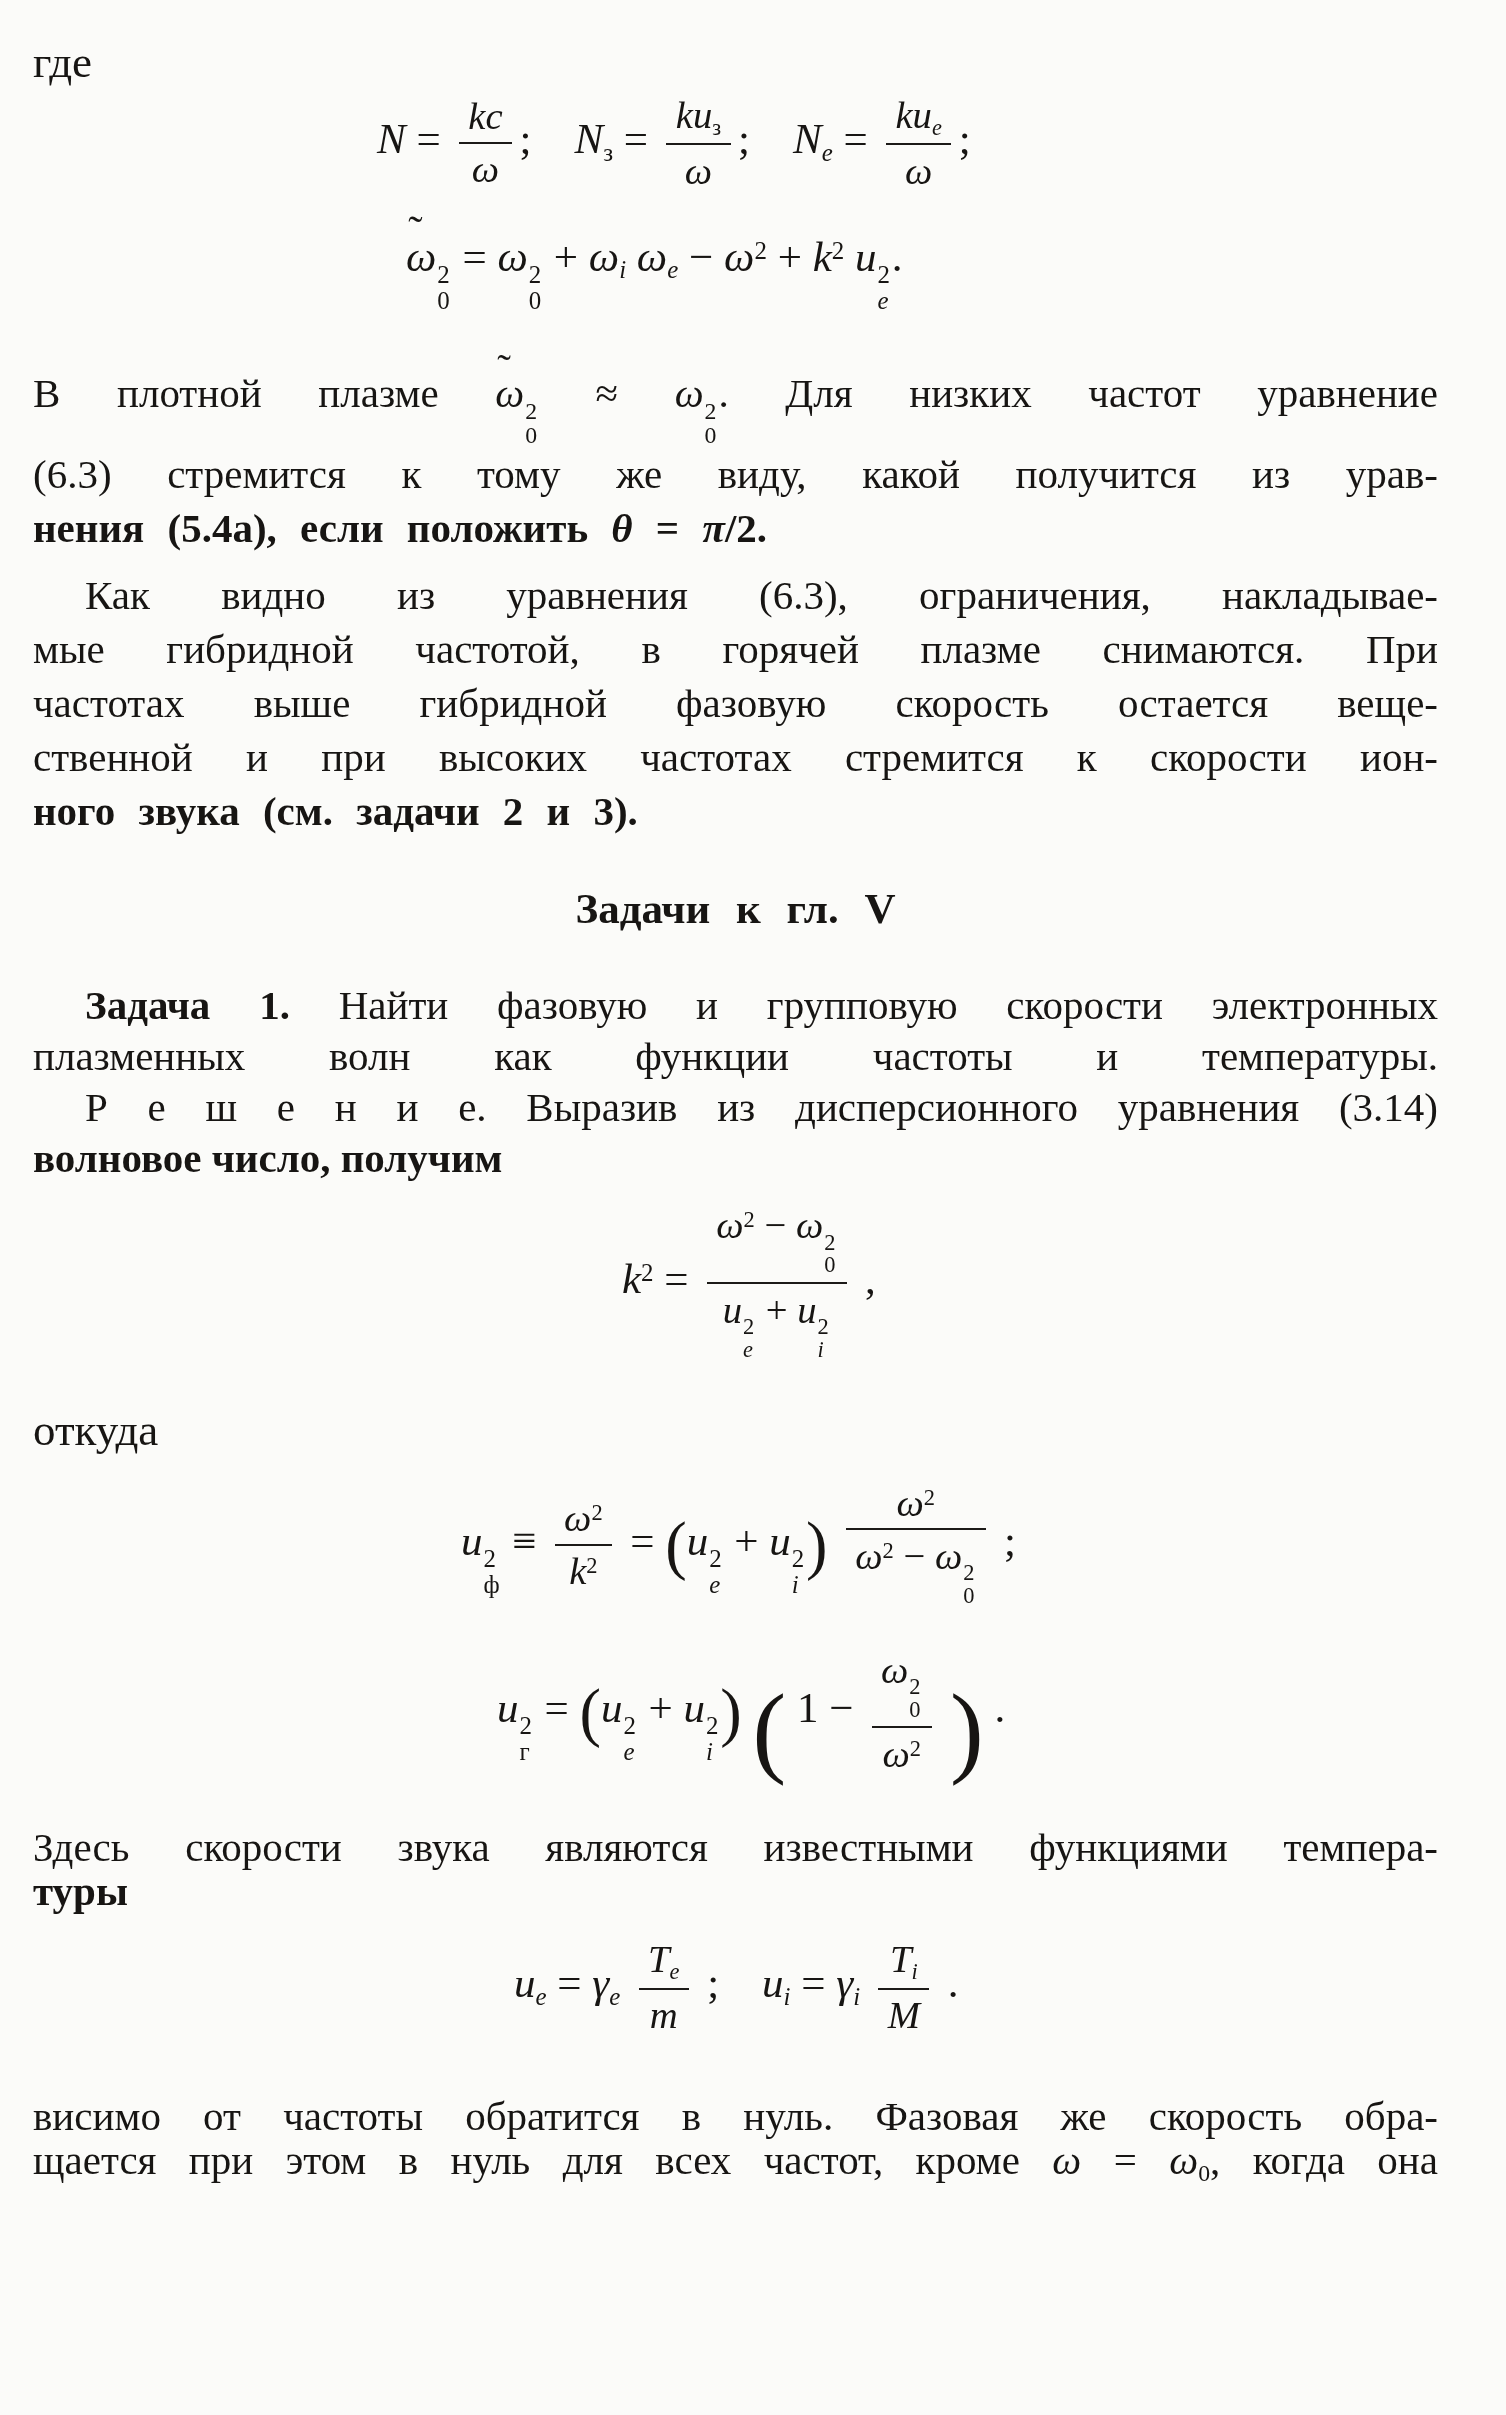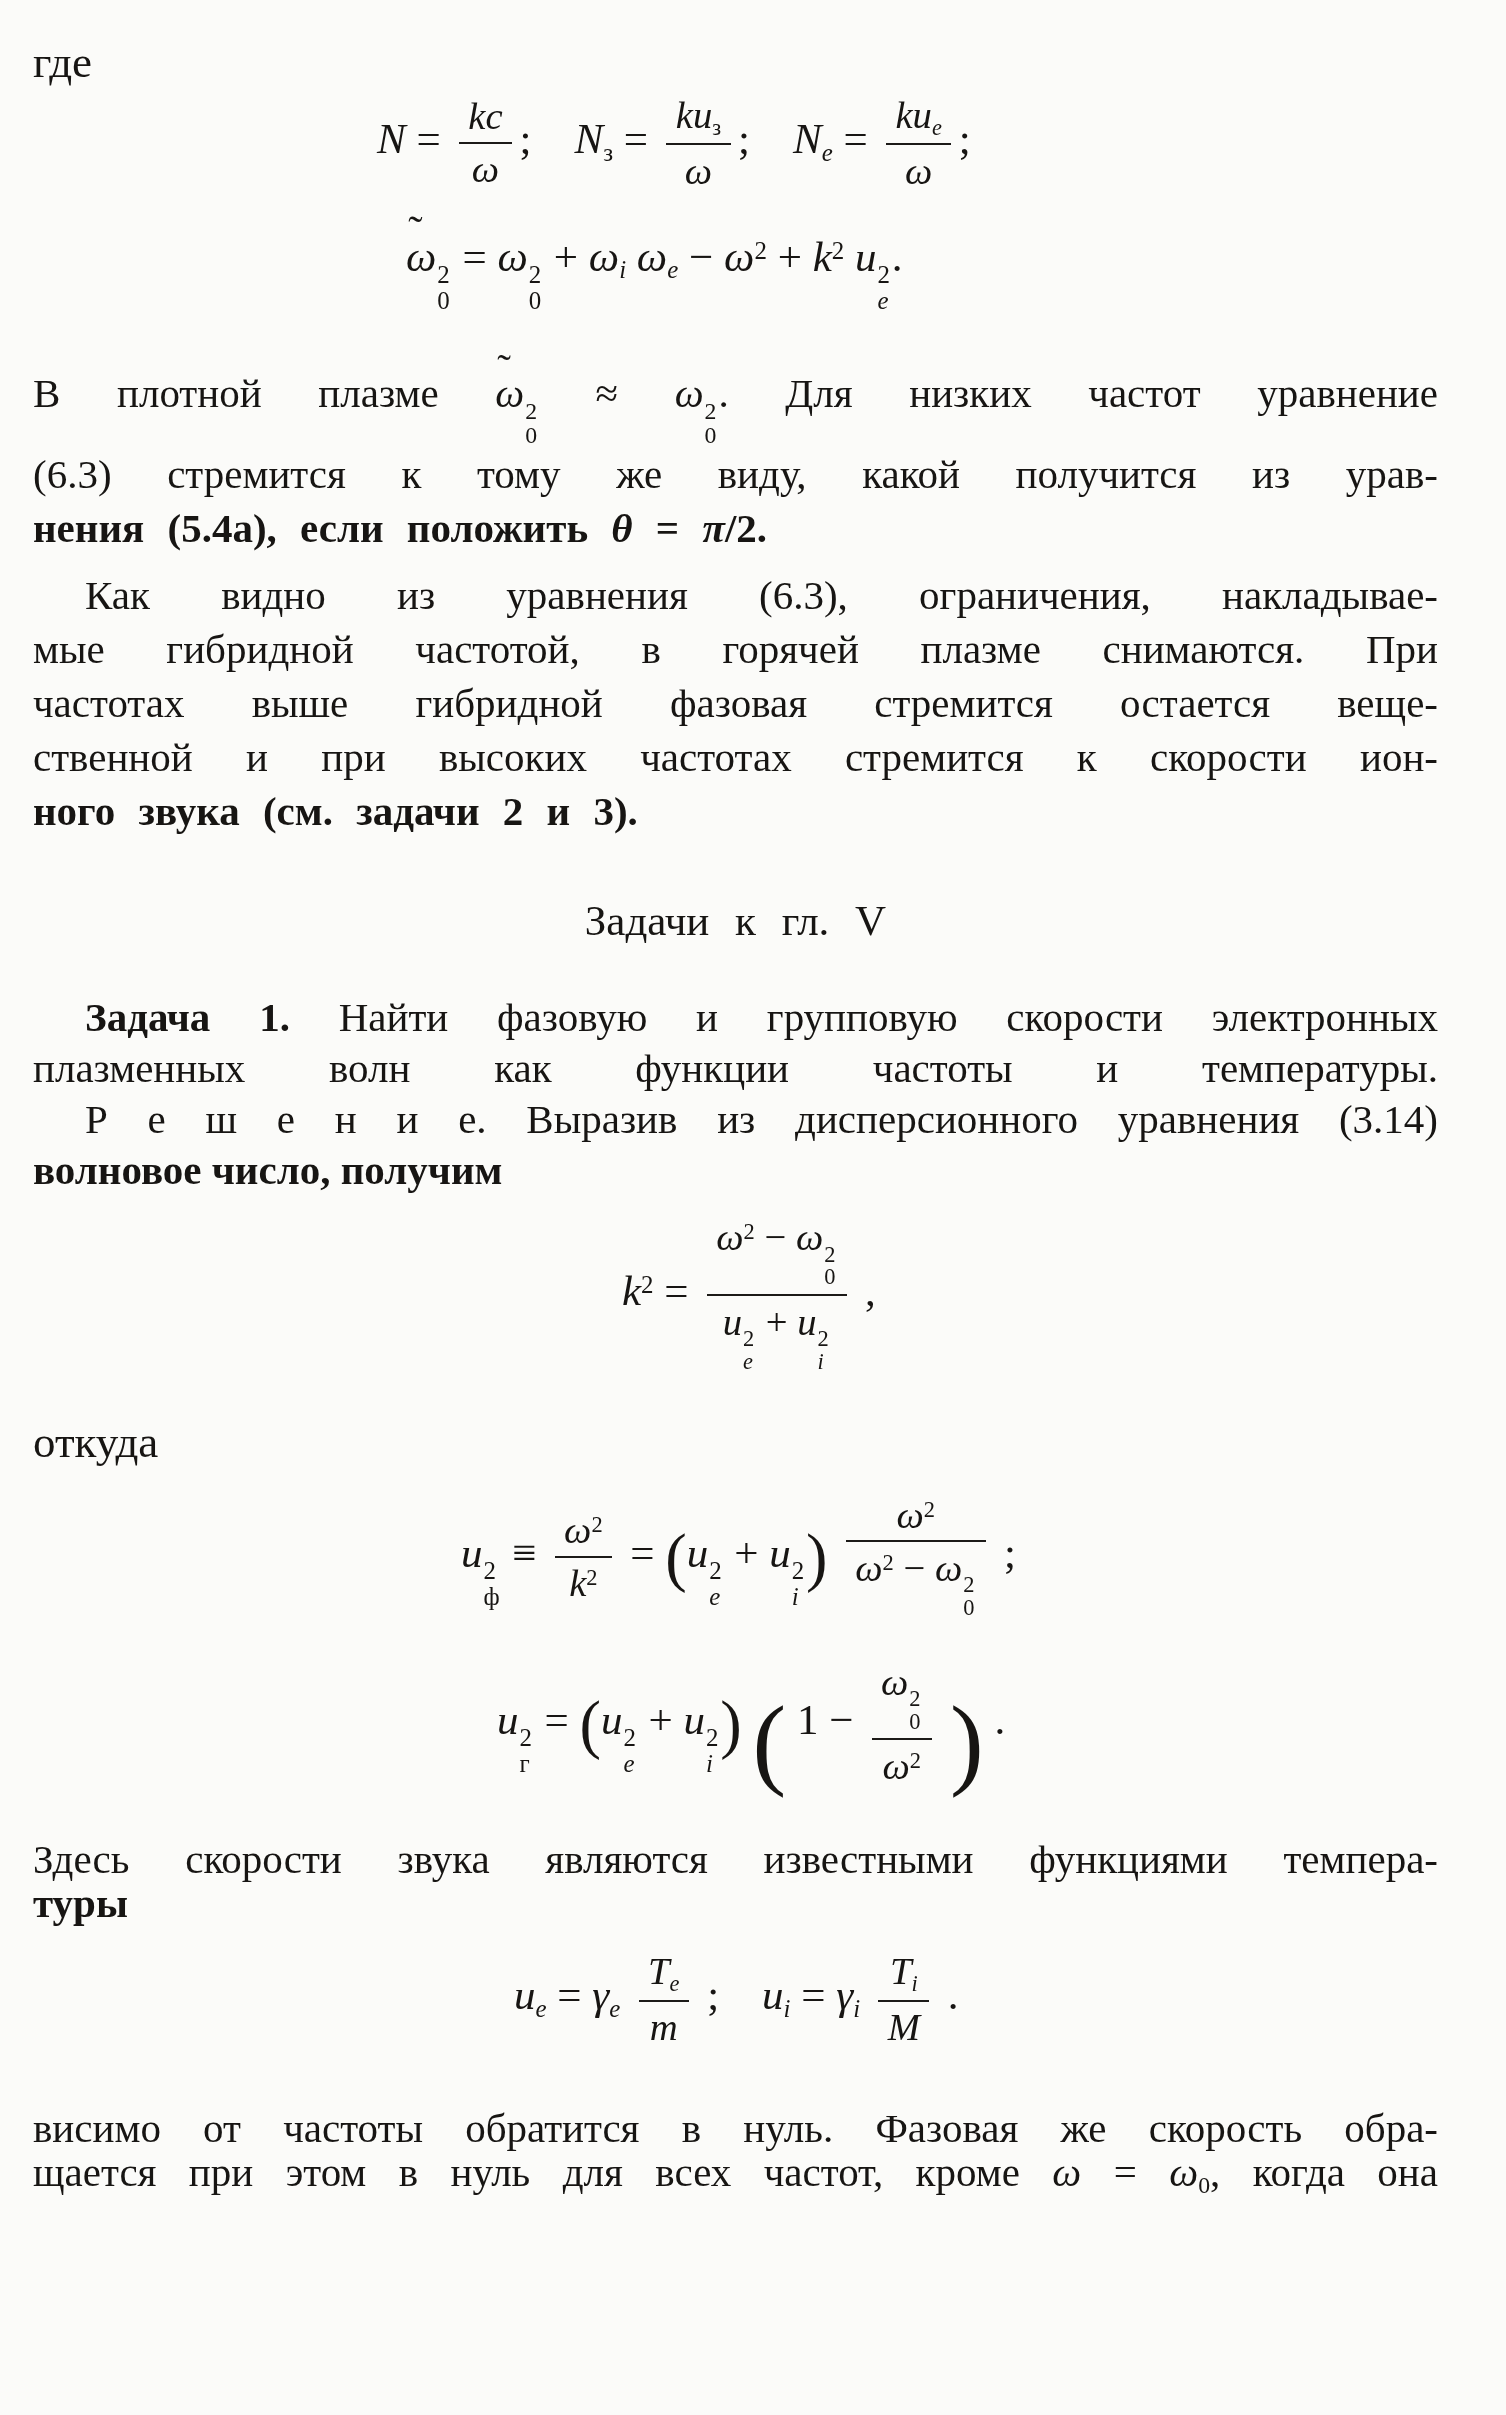--- a/index.html
+++ b/index.html
@@ -30,23 +30,23 @@
 
   .par1{margin-top:53px;}
   .par2{margin-top:13px;}
   .par3{margin-top:47px;}
   .par4{margin-top:0;}
   .par5{margin-top:51px;}
   .par6{margin-top:58px;}
   .par7{margin-top:42px;}
 
   .heading{
-    font-size:43px;font-weight:normal;line-height:49px;
+    font-size:43px;font-weight:bold;line-height:49px;
     text-align:center;word-spacing:15px;
-    margin:58px 0 0 0;
+    margin:46px 0 0 0;
   }
 
   
   .eq{font-size:43px;line-height:1.15;white-space:nowrap;}
   .eq1{margin:7.5px 0 0 344px;}
   .eq2{margin:40px 0 0 373px;}
   .eq3{margin:21px 0 0 589px;}
   .eq4{margin:28px 0 0 428px;}
   .eq5{margin:42px 0 0 464px;}
   .eq6{margin:25.4px 0 0 481px;}
@@ -122,21 +122,21 @@
           <span>2</span>
           <span>0</span>
         </span>. Для низких частот уравнение</div>
       <div class="tline">(6.3) стремится к тому же виду, какой получится из урав-</div>
       <div class="tline lastline wide">нения (5.4а), если положить <i>θ</i> = <i>π</i>/2.</div>
     </div>
 
   <div class="para par2">
       <div class="tline indent">Как видно из уравнения (6.3), ограничения, накладывае-</div>
       <div class="tline">мые гибридной частотой, в горячей плазме снимаются. При</div>
-      <div class="tline">частотах выше гибридной фазовая стремится остается веще-</div>
+      <div class="tline">частотах выше гибридной фазовую скорость остается веще-</div>
       <div class="tline">ственной и при высоких частотах стремится к скорости ион-</div>
       <div class="tline lastline wide">ного звука (см. задачи 2 и 3).</div>
     </div>
 
   <h2 class="heading">Задачи к гл. V</h2>
 
   <div class="para par3 mid">
       <div class="tline indent"><b>Задача 1.</b> Найти фазовую и групповую скорости электронных</div>
       <div class="tline">плазменных волн как функции частоты и температуры.</div>
     </div>

